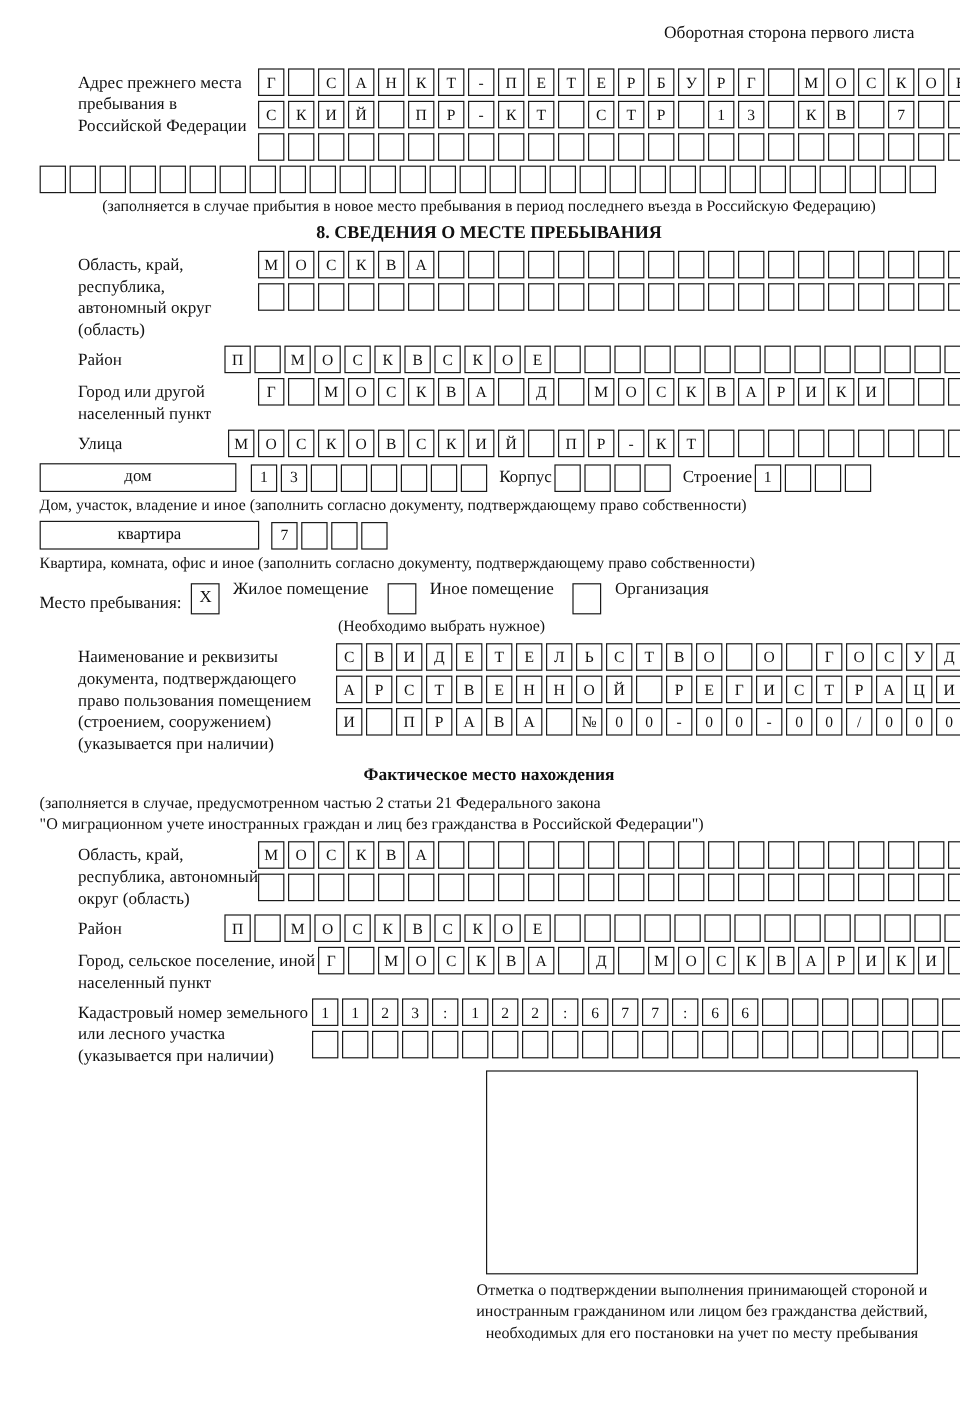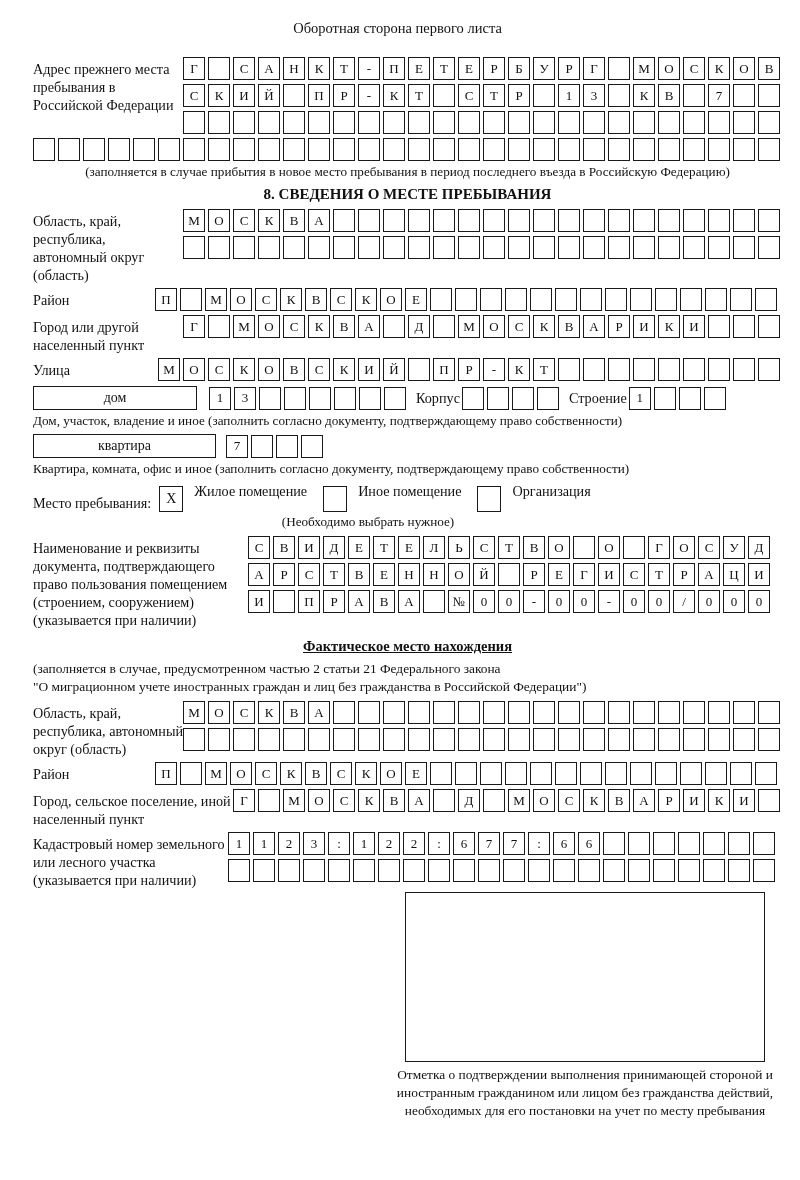--- a/index.html
+++ b/index.html
@@ -3,44 +3,44 @@
 <meta charset="utf-8">
 <style>
   * { box-sizing: border-box; margin: 0; padding: 0; }
   html, body { background: #ffffff; }
   body {
     width: 800px; height: 1180px; overflow: hidden;
     font-family: "Liberation Serif", serif; color: #111;
   }
   .page { padding: 20px 18px 0 33px; }
 
-  .header-note { text-align: center; font-size: 14.5px; padding-right: 20px; }
+  .header-note { text-align: right; font-size: 14.5px; padding-right: 20px; }
 
   .field { display: flex; align-items: flex-start; margin-top: 4px; }
-  .label { font-size: 14.2px; line-height: 1.27; flex-shrink: 0; padding-top: 3px; }
+  .label { font-size: 14.2px; line-height: 1.27; flex-shrink: 0; padding-top: 3px; margin-left: 32px; }
   .w150 { width: 150px; } .w122 { width: 122px; } .w125 { width: 125px; }
   .w215 { width: 215px; } .w200 { width: 200px; } .w195 { width: 195px; }
   .pr25 { padding-right: 26px; }
 
   .rows { display: flex; flex-direction: column; gap: 4px; }
   .cellrow { display: flex; gap: 3px; }
   .cell {
     width: 22px; height: 23px; border: 1.5px solid #1a1a1a; background: #fff;
     font-size: 13px; display: flex; align-items: center; justify-content: center;
     flex-shrink: 0;
   }
   .cell.big { width: 24px; height: 26px; font-size: 14px; }
 
   .fullrow { margin-top: 4px; }
 
   .caption { font-size: 13.2px; margin-top: 3px; }
   .center { text-align: center; }
 
   .sec-title { text-align: center; font-weight: bold; font-size: 15px; margin-top: 6px; }
-  .fact-title { text-align: center; font-weight: bold; font-size: 14.5px; margin-top: 9px; text-decoration: underline; }
+  .fact-title { text-align: center; font-weight: bold; font-size: 14.5px; margin-top: 9px; }
   .fact-caption { text-align: left; font-size: 13.4px; line-height: 1.3; }
   .fact-caption.first { margin-top: 5px; }
 
   .houserow { display: flex; align-items: center; margin-top: 5px; }
   .widebox {
     height: 24px; border: 1.5px solid #1a1a1a; display: flex; align-items: center;
     justify-content: center; font-size: 14px; flex-shrink: 0;
   }
   .dom { width: 164px; margin-right: 12px; }
   .kvartira { width: 183px; margin-right: 10px; text-align: right; }

